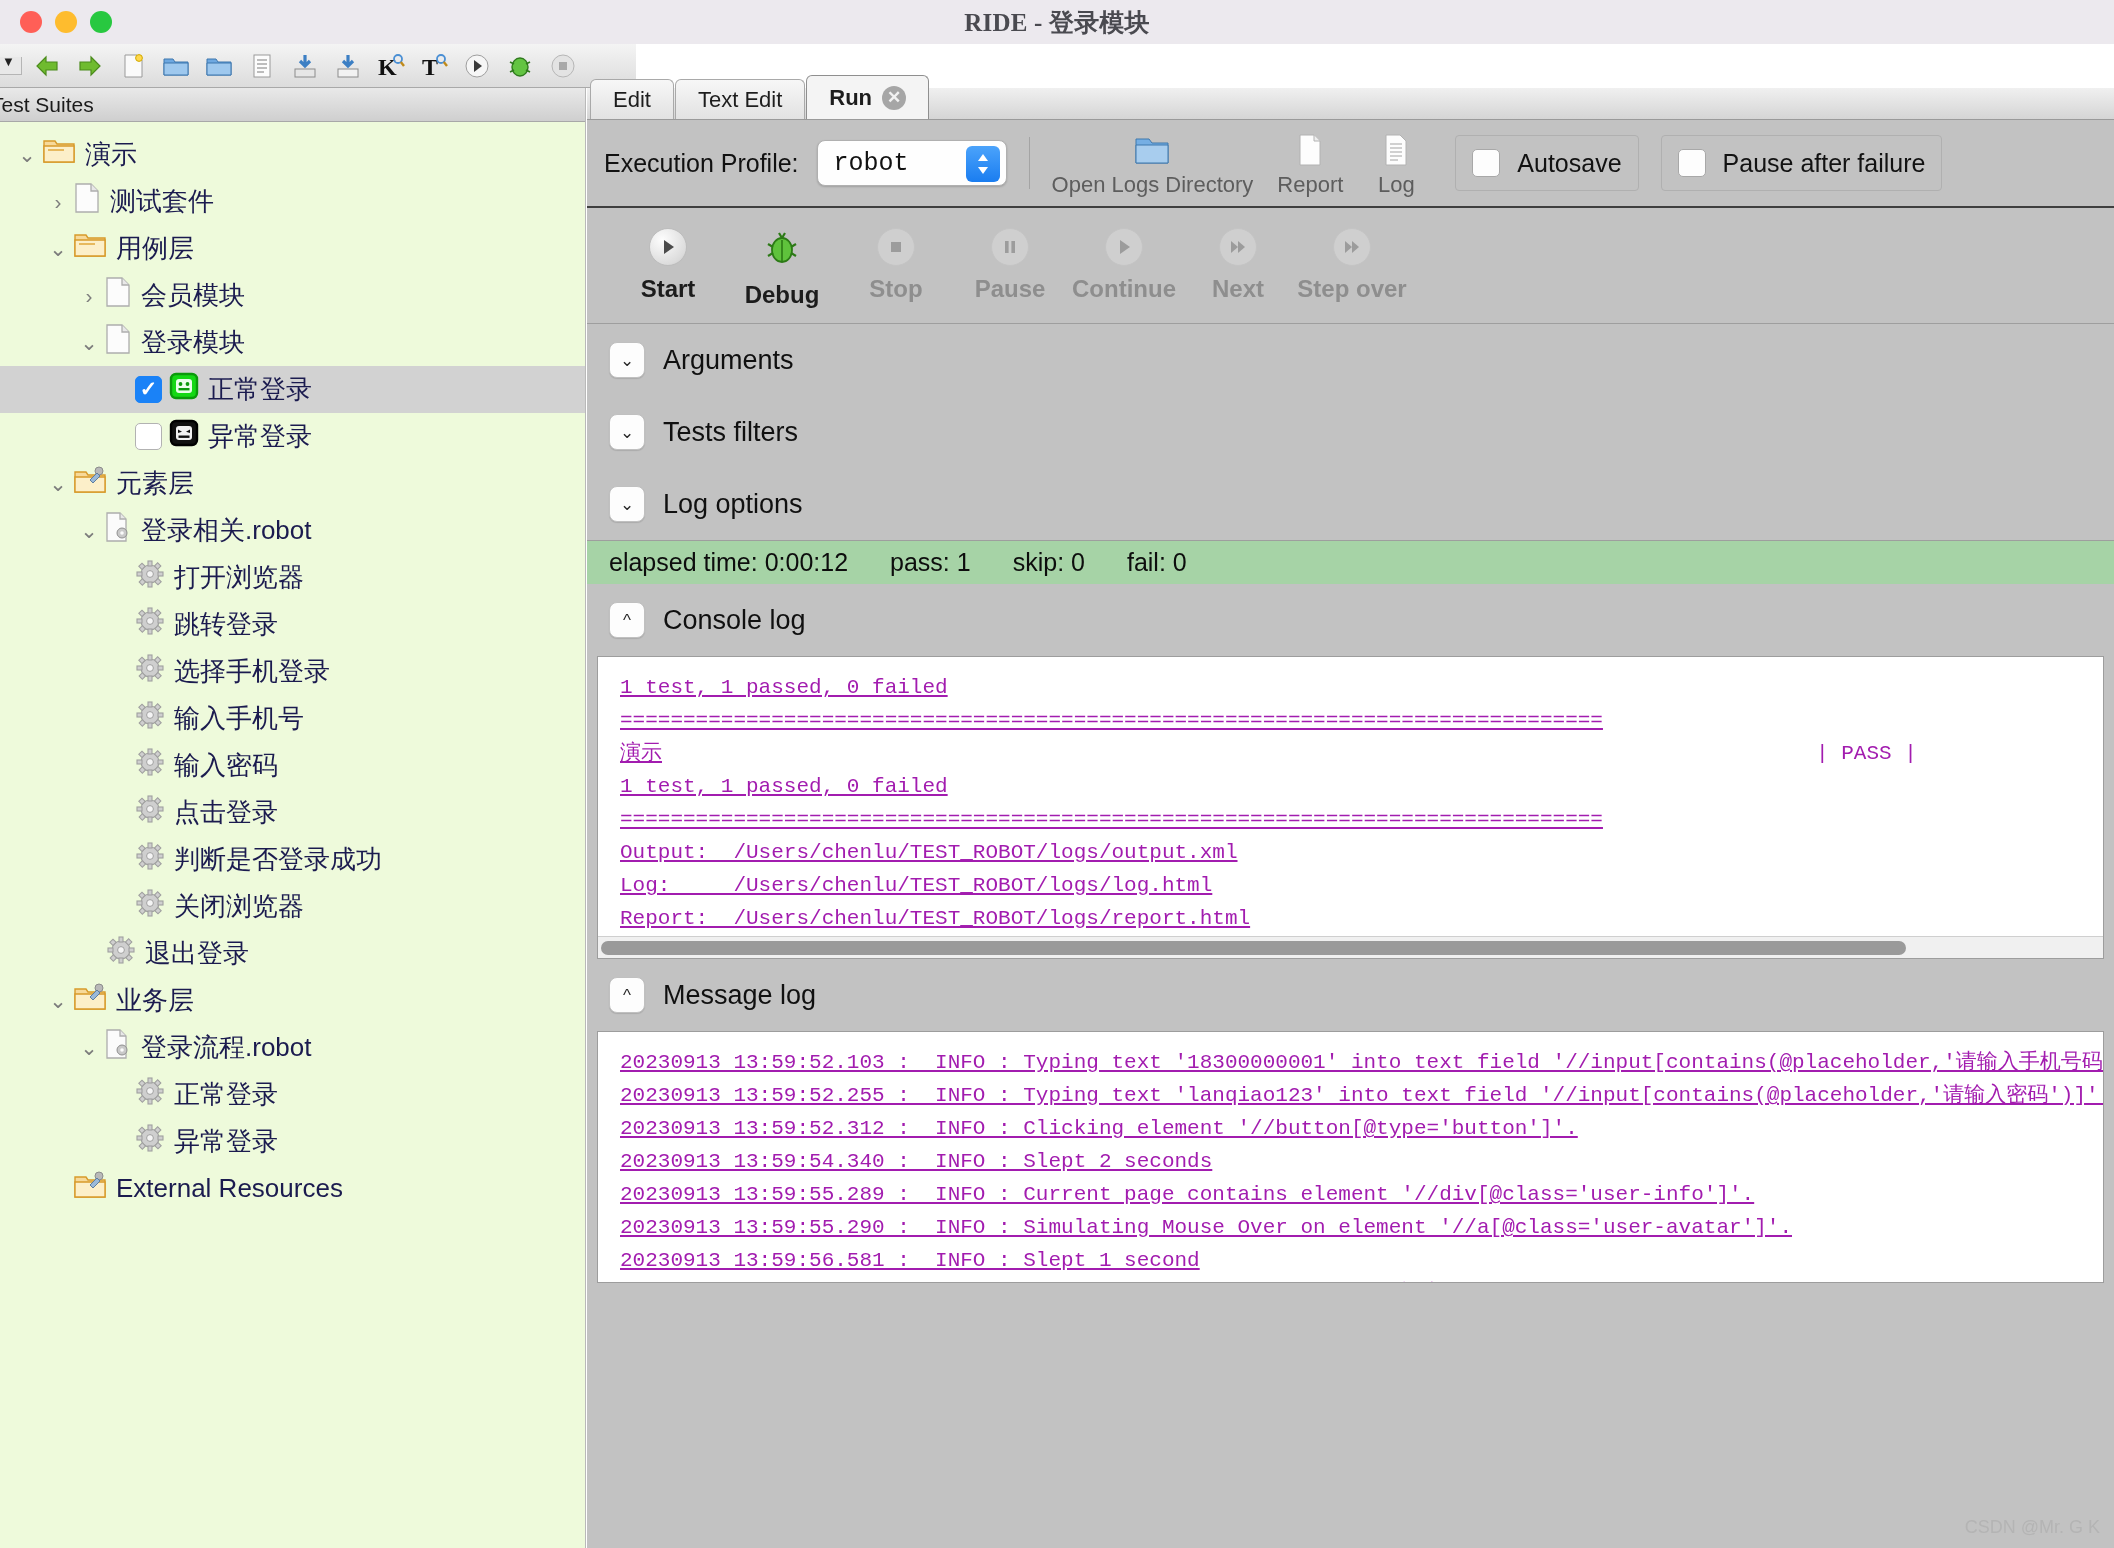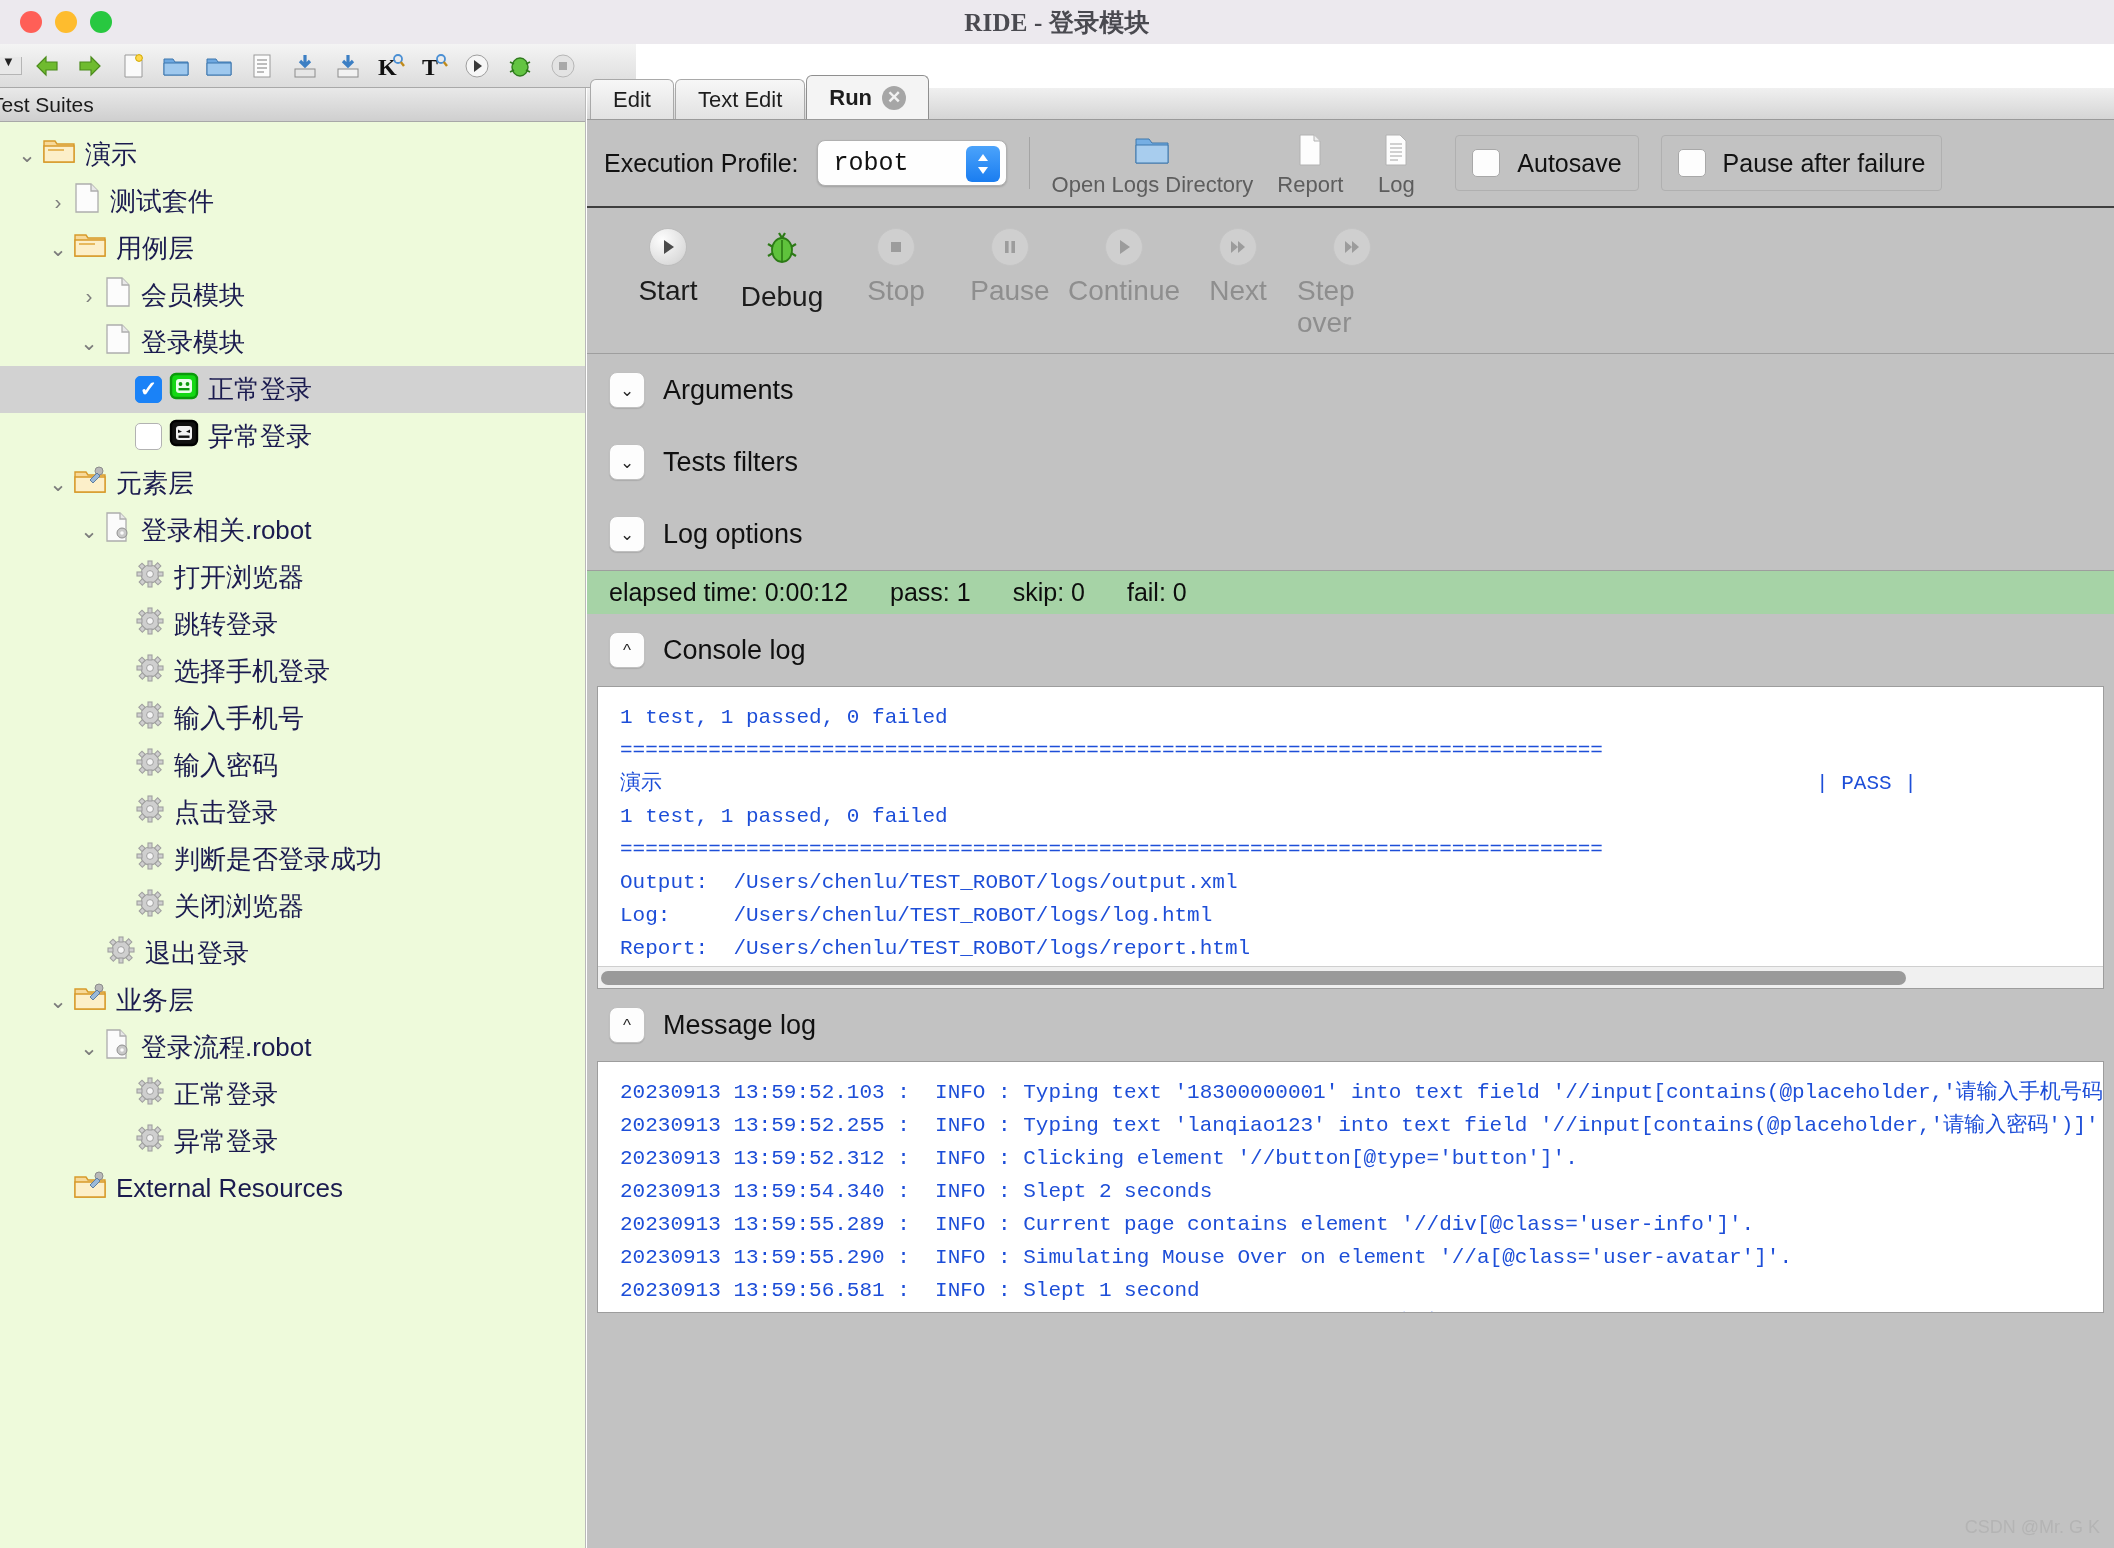--- a/index.html
+++ b/index.html
@@ -154,21 +154,21 @@
   .chklabel { font-size: 25px; color: #121212; }
 
   .exec-row {
     display: flex; align-items: flex-start; padding: 20px 0 14px 26px;
     border-bottom: 1px solid #9e9e9e; gap: 4px;
   }
   .ebtn {
     width: 110px; display: flex; flex-direction: column;
     align-items: center; gap: 9px;
   }
-  .ebtn .elabel { font-size: 28px; color: #1c1c1c; }
+  .ebtn .elabel { font-size: 24px; color: #1c1c1c; font-weight: bold; }
   .ebtn.dim .elabel { color: #8e8e8e; }
 
   .icon-circle {
     width: 38px; height: 38px; border-radius: 50%;
     background: radial-gradient(circle at 34% 30%, #fdfdfd, #dcdcdc 72%, #c3c3c3);
     border: 1px solid #bdbdbd;
     display: flex; align-items: center; justify-content: center;
   }
   .icon-circle.dim { background: #cfcfcf; border-color: #c4c4c4; }
 
@@ -191,22 +191,22 @@
     padding-left: 22px; font-size: 25px; color: #0d0d0d;
     border-top: 1px solid #9e9e9e;
   }
 
   .logbox {
     background: #ffffff; border: 1px solid #9d9d9d;
     margin: 0 10px; position: relative; overflow: hidden;
   }
   .logtext {
     font-family: "Liberation Mono", monospace;
-    font-size: 21px; color: #1d4ed8; line-height: 33px;
-    padding: 14px 0 6px 22px; white-space: pre;
+    font-size: 21px; color: #a21caf; line-height: 33px;
+    padding: 14px 0 6px 22px; white-space: pre; text-decoration: underline;
   }
   .logline { position: relative; }
   .pass-tag { position: absolute; left: 1196px; top: 0; }
 
   .hscroll {
     height: 22px; background: #f0f0f0;
     border-top: 1px solid #cfcfcf;
     display: flex; align-items: center; padding: 0 3px;
   }
   .hscroll-thumb {

